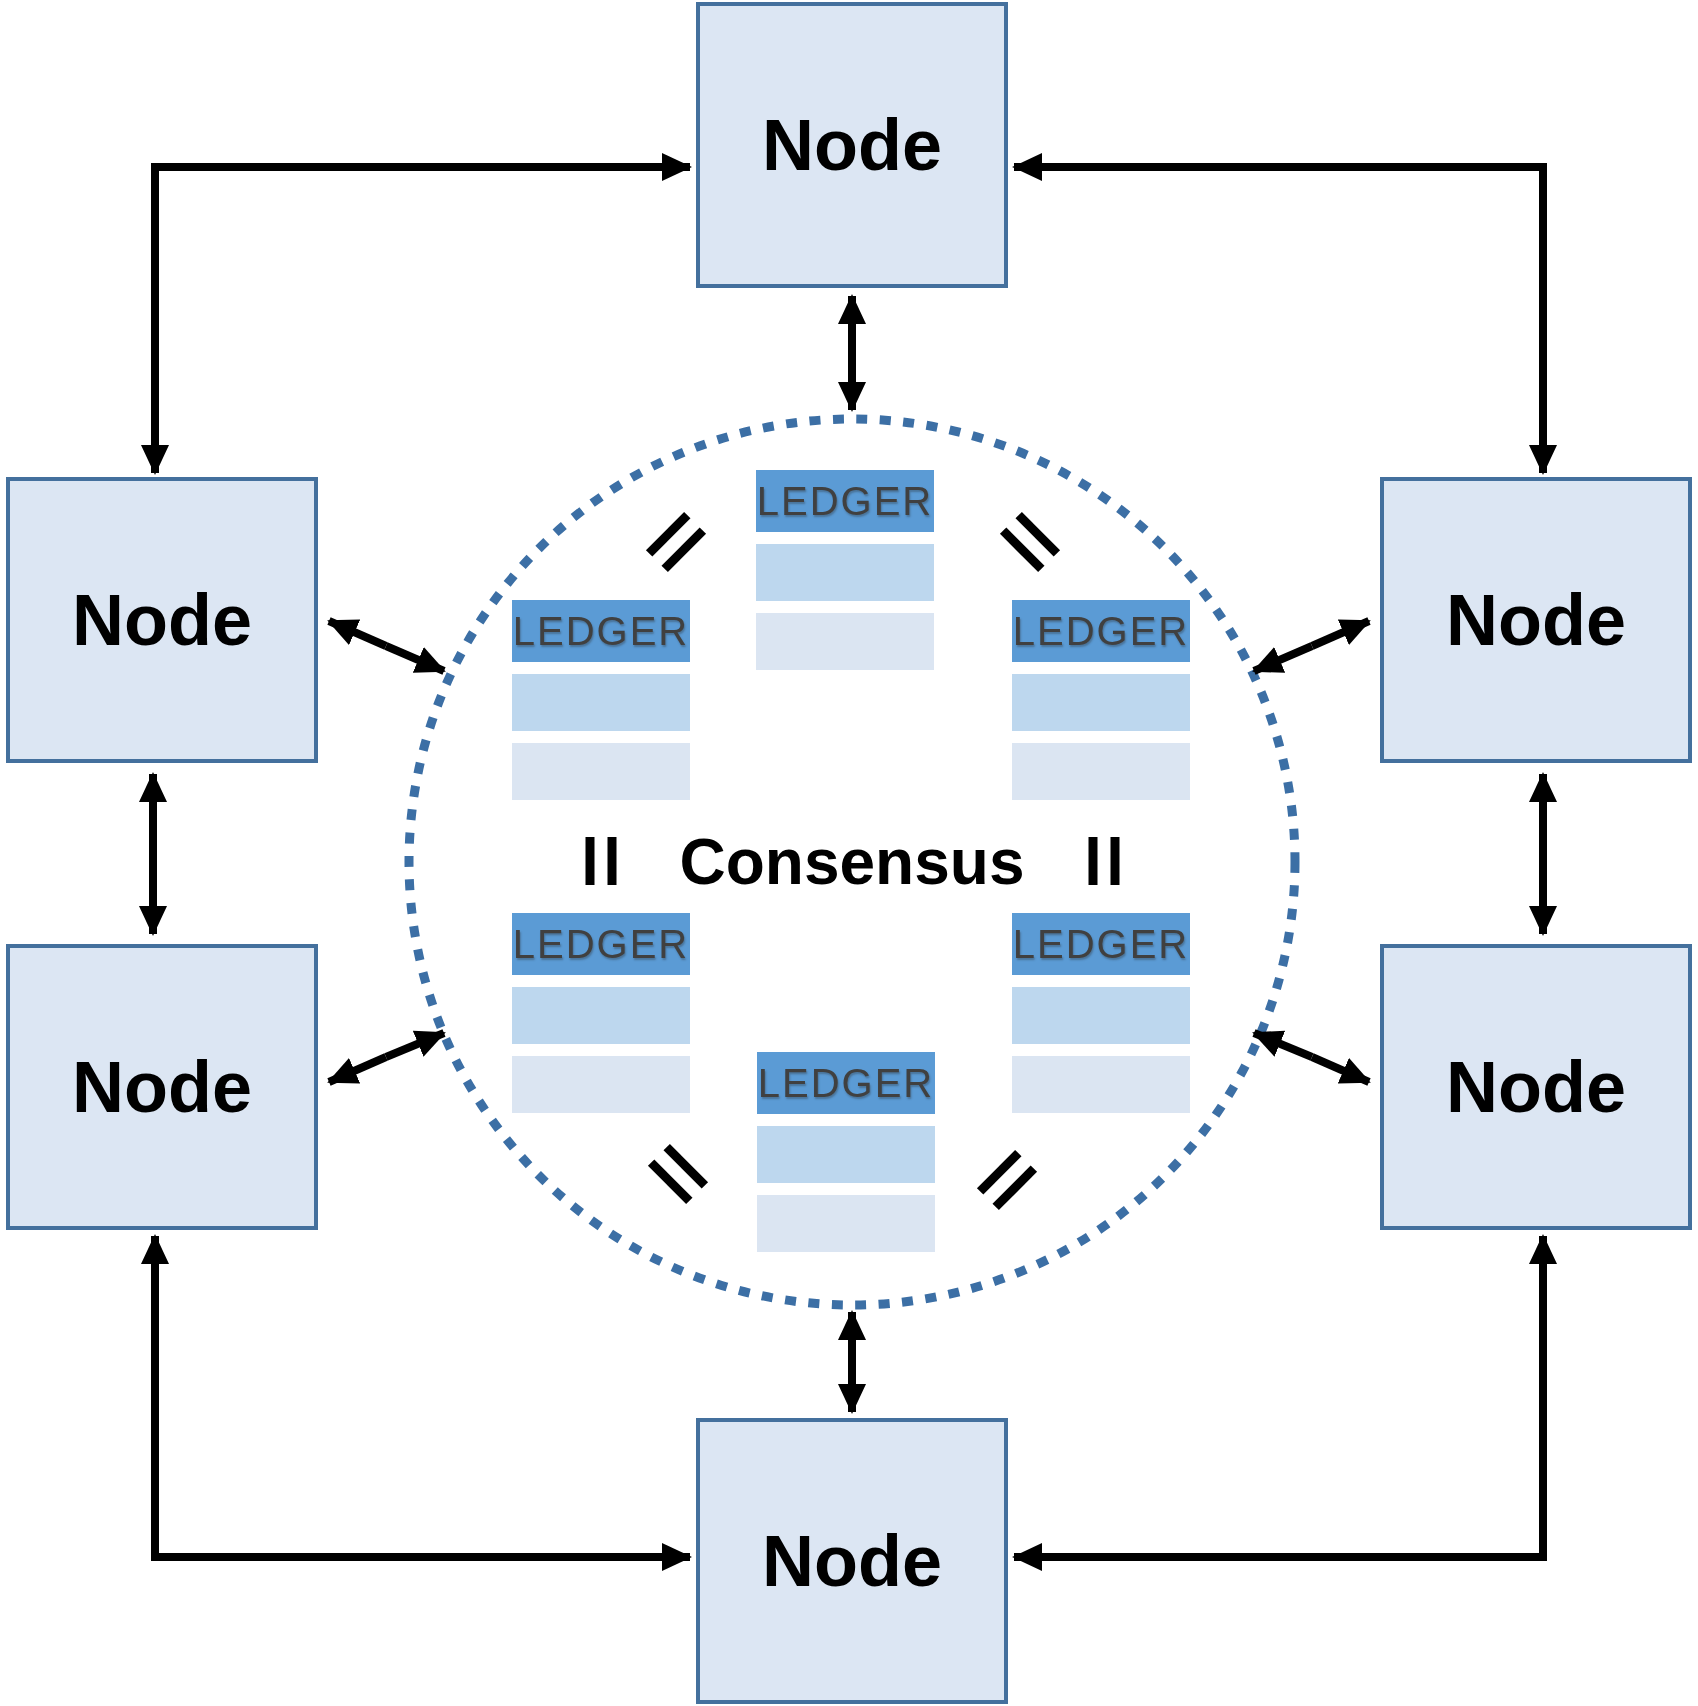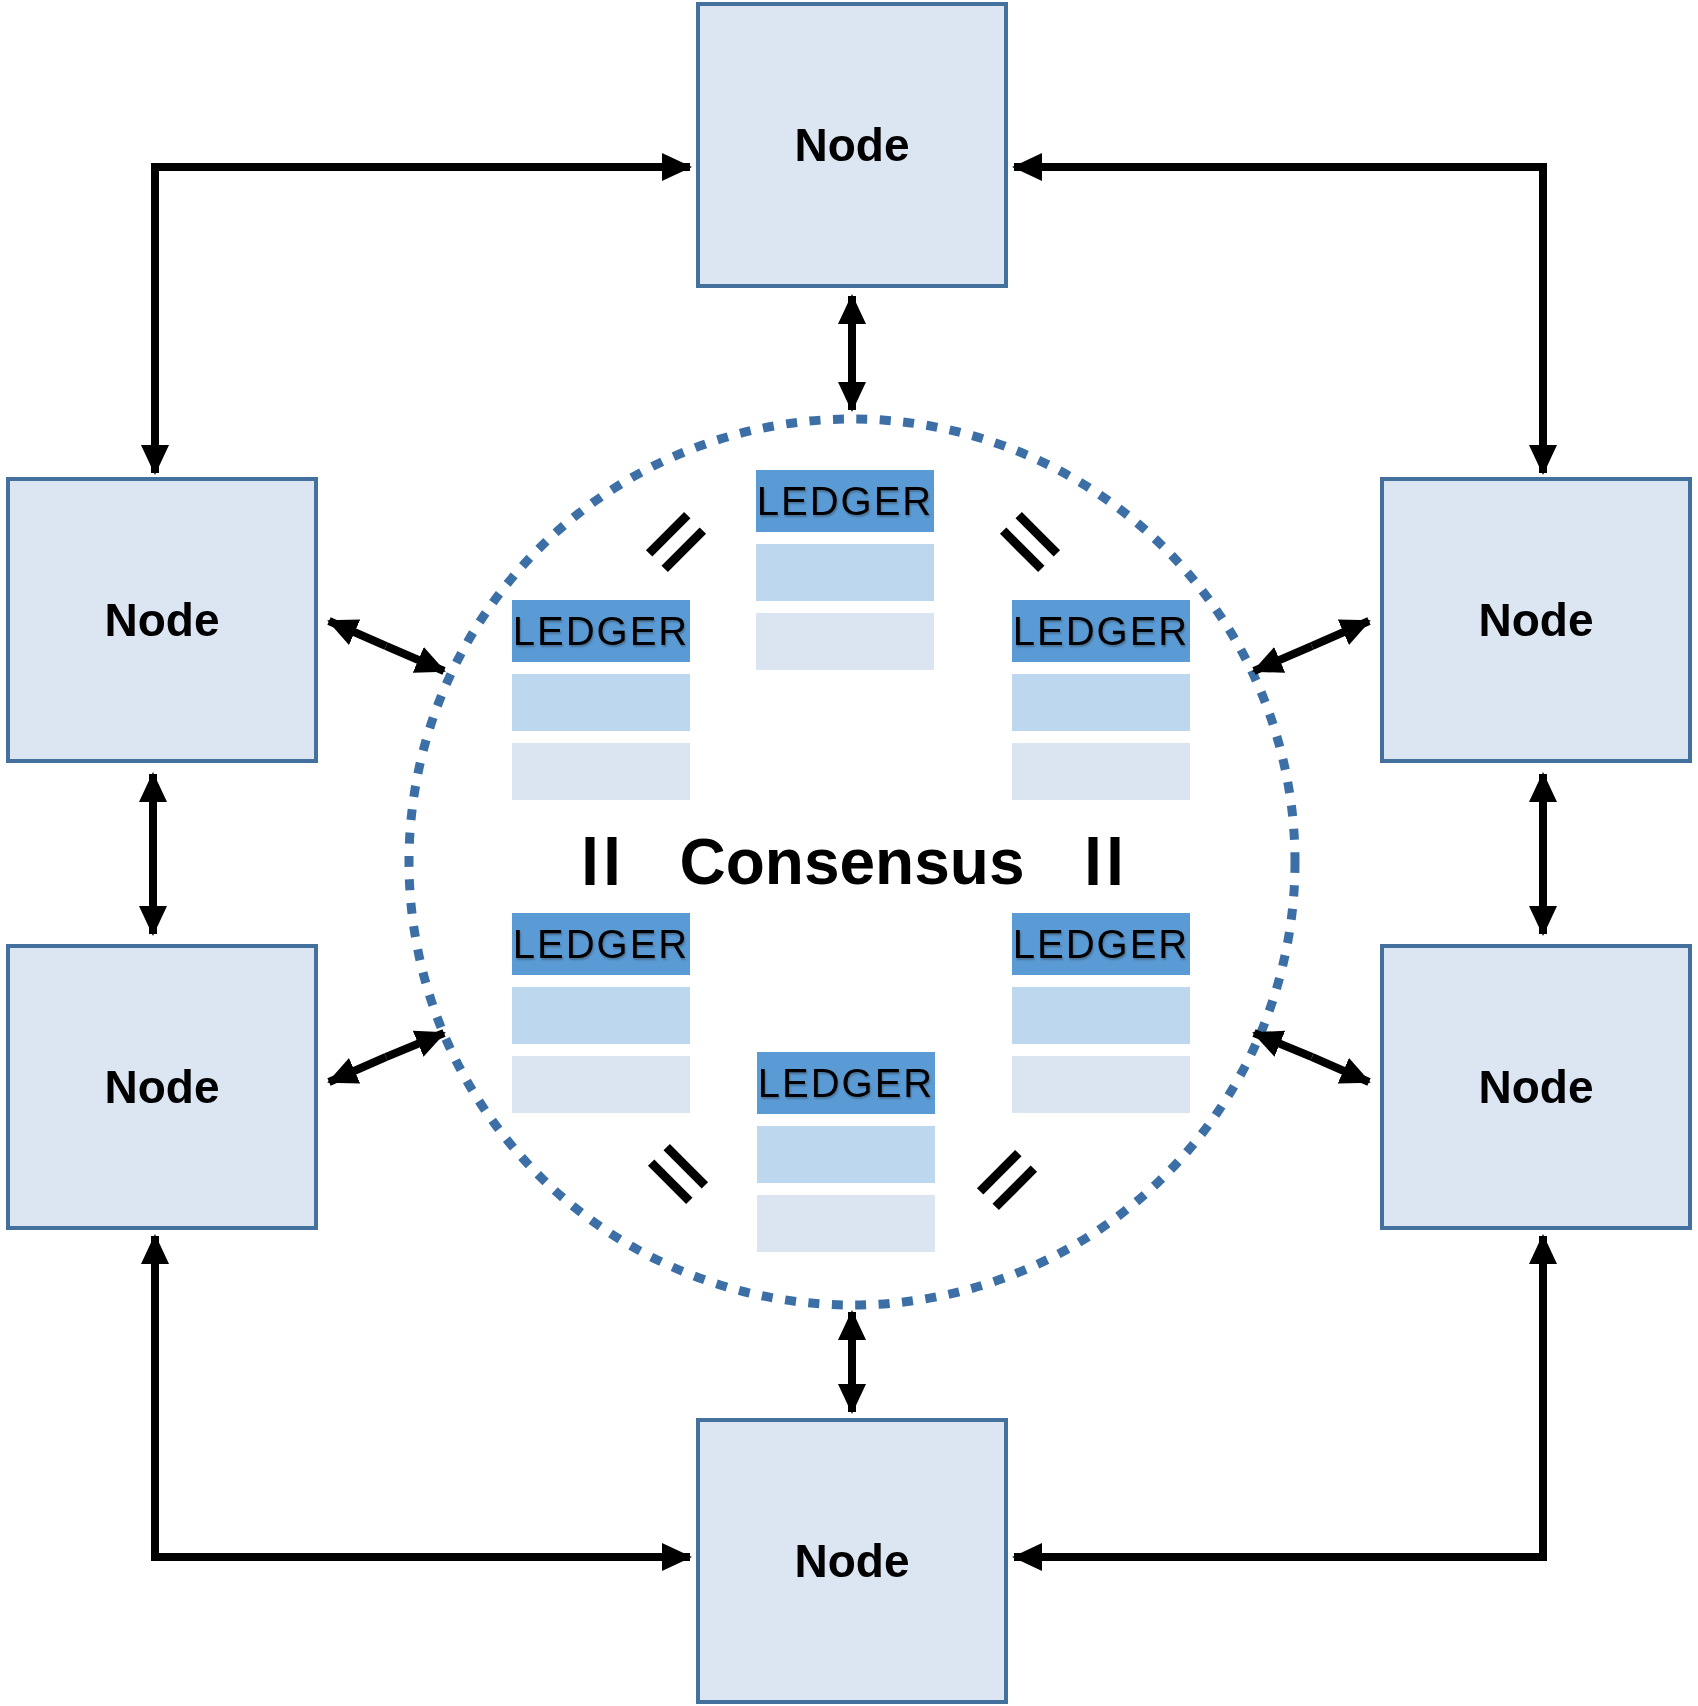--- a/index.html
+++ b/index.html
@@ -26,34 +26,34 @@
   .eqbar{stroke:var(--arrow);stroke-width:9;}
   .node{
     position:absolute;z-index:2;
     width:312px;height:286px;
     box-sizing:border-box;
     background:var(--node-fill);
     border:4px solid var(--node-border);
     display:flex;align-items:center;justify-content:center;
   }
   .node-label{
-    font-size:46px;font-weight:bold;color:var(--text);
+    font-size:72px;font-weight:bold;color:var(--text);
     letter-spacing:0px;
   }
   .node-top{left:696px;top:2px;}
   .node-upper-left{left:6px;top:477px;}
   .node-lower-left{left:6px;top:944px;}
   .node-upper-right{left:1380px;top:477px;}
   .node-lower-right{left:1380px;top:944px;}
   .node-bottom{left:696px;top:1418px;}
   .ledger{position:absolute;z-index:2;width:178px;}
   .ledger-header{
     width:178px;height:62px;
     background:var(--ledger-header);
-    color:#000000;font-size:40px;letter-spacing:2px;
+    color:#404040;font-size:40px;letter-spacing:2px;
     display:flex;align-items:center;justify-content:center;
     text-shadow:1px 2px 2px rgba(40,40,40,0.35);
   }
   .ledger-row{width:178px;height:57px;margin-top:12px;}
   .row1{background:var(--ledger-row1);}
   .row2{background:var(--ledger-row2);}
   .ledger-top{left:756px;top:470px;}
   .ledger-mid-left{left:512px;top:600px;}
   .ledger-mid-right{left:1012px;top:600px;}
   .ledger-lower-left{left:512px;top:913px;}

